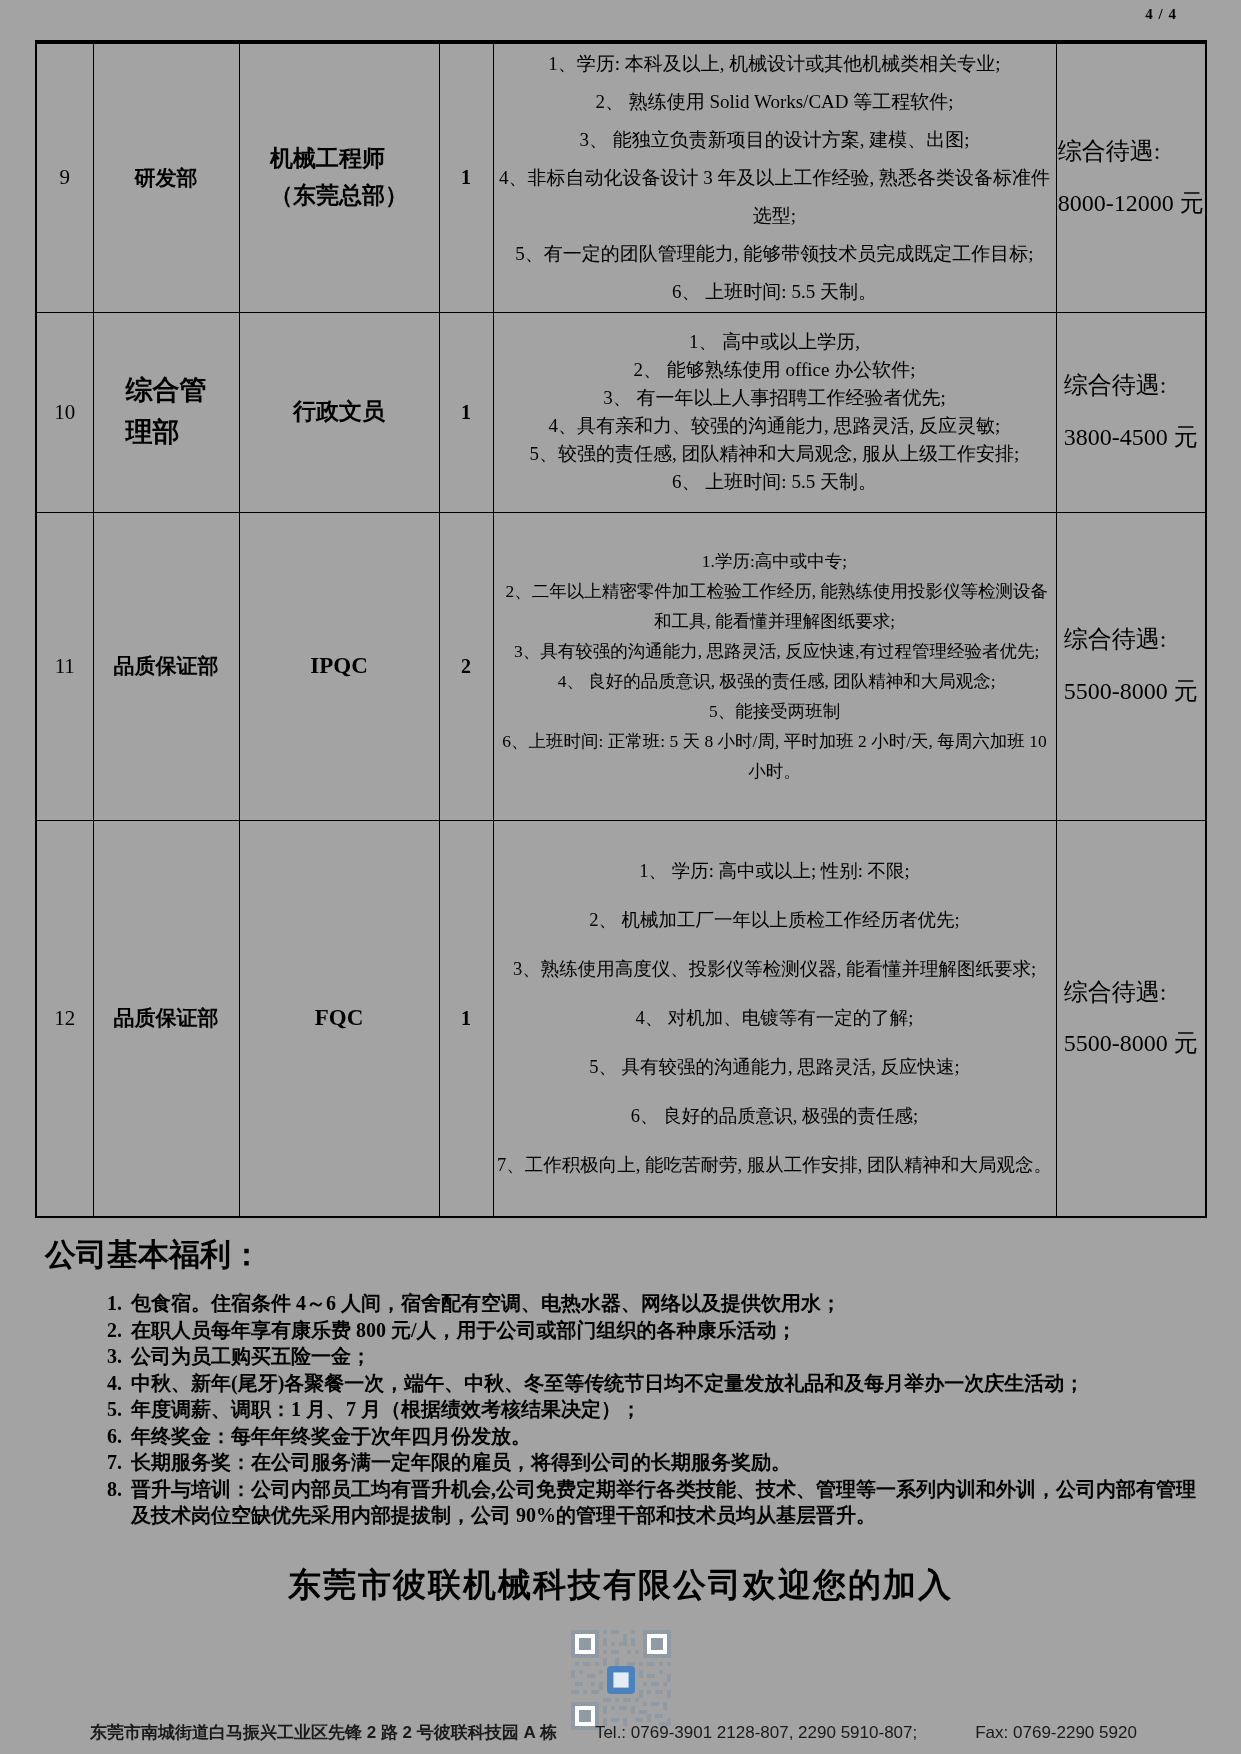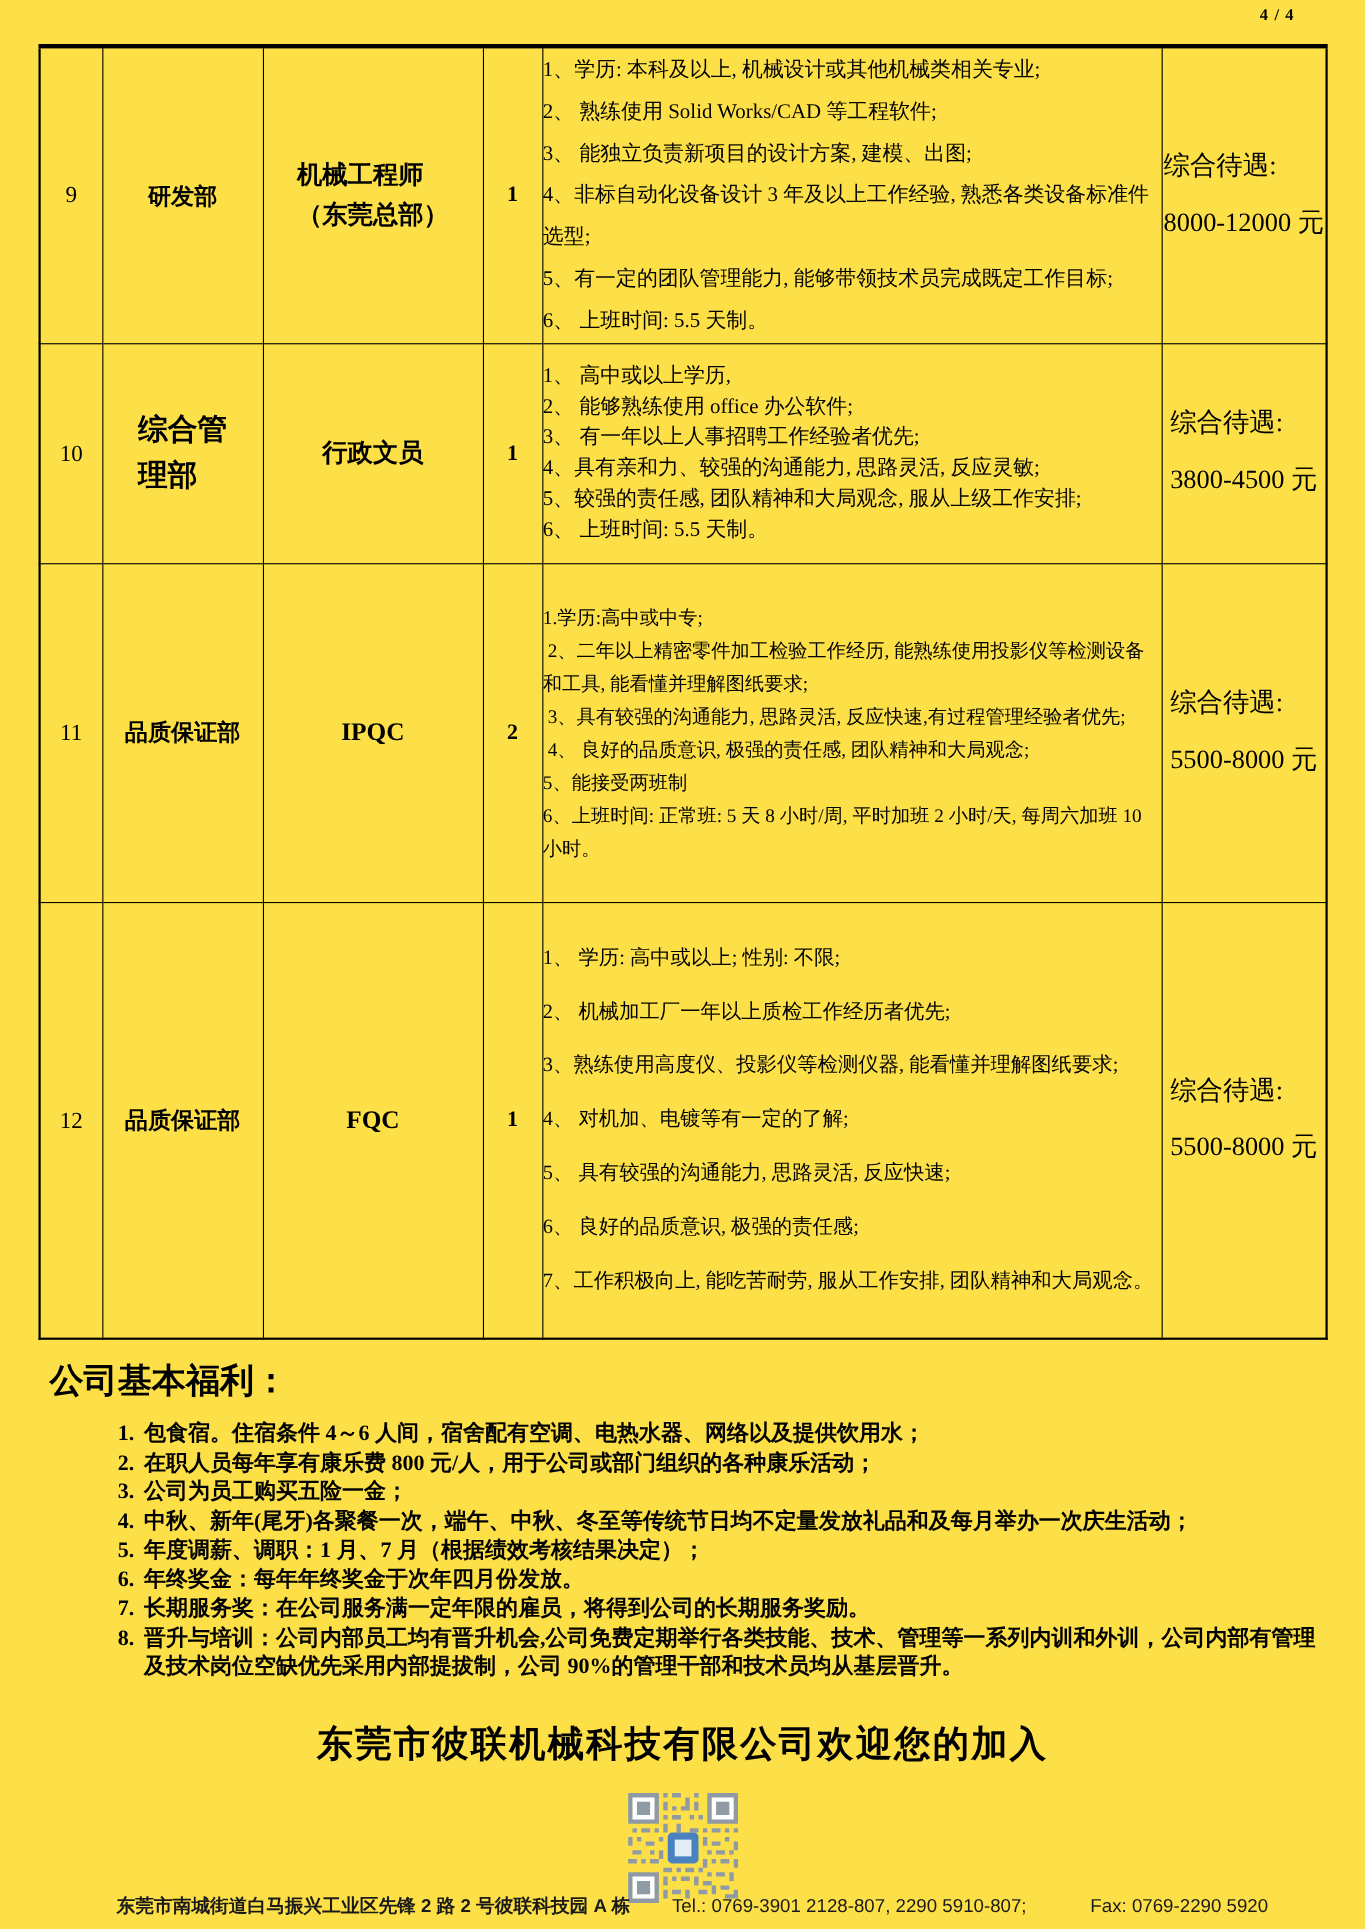--- a/index.html
+++ b/index.html
@@ -1,18 +1,18 @@
 <!DOCTYPE html>
 <html><head>
 <meta charset="utf-8">
 <style>
   html,body{margin:0;padding:0;background:#e8e8e8;}
   .page{
     width:1241px;height:1754px;margin:0 auto;position:relative;
-    background:#fde047;color:#000;
+    background:#a3a3a3;color:#000;
     font-family:"Liberation Serif","DejaVu Serif",serif;
     overflow:hidden;
   }
   .page-num{
     position:absolute;top:6px;right:64px;
     font-size:15px;font-weight:700;letter-spacing:1px;
   }
   table.jobs{
     border-collapse:collapse;table-layout:fixed;
     width:1170px;margin:40px 0 0 35px;
@@ -26,21 +26,21 @@
   td.seq{text-align:center;font-size:21px;}
   td.dept{text-align:center;font-weight:700;font-size:21px;}
   tr.r10 td.dept{font-size:27px;line-height:1.55;font-family:Liberation Serif, serif;}
   td.dept .inner,td.pos .inner,td.salary .inner{
     display:inline-block;text-align:left;white-space:pre-line;
   }
   td.pos{text-align:center;font-weight:700;font-size:23px;}
   td.pos .inner{line-height:1.6;}
   td.count{text-align:center;font-size:20px;font-weight:700;}
   td.req{padding:4px 10px 4px 12px;}
-  .req-text{white-space:pre-wrap;}
+  .req-text{white-space:pre-wrap;text-align:center;}
   tr.r9 .req-text{font-size:19px;line-height:38px;}
   tr.r10 .req-text{font-size:19px;line-height:28px;}
   tr.r11 .req-text{font-size:17.5px;line-height:30px;}
   tr.r12 .req-text{font-size:18.5px;line-height:49px;}
   td.salary{text-align:center;}
   td.salary .inner{font-size:24px;line-height:2.15;}
   .benefits{margin:16px 45px 0 45px;}
   .benefits-title{font-size:31px;font-weight:700;}
   ol.benefits-list{
     margin:14px 0 0 42px;padding-left:40px;
@@ -49,21 +49,21 @@
   ol.benefits-list li{padding-left:4px;}
   .welcome{
     margin-top:34px;text-align:center;
     font-size:33px;font-weight:700;letter-spacing:2px;
   }
   .qr-wrap{margin-top:22px;text-align:center;}
   svg.qr{width:100px;height:100px;}
   .footer{
     position:absolute;left:90px;bottom:10px;width:1080px;
     font-family:"Liberation Sans","DejaVu Sans",sans-serif;
-    font-size:17px;color:#1a1a1a;display:flex;align-items:baseline;margin-left:16px;
+    font-size:17px;color:#1a1a1a;display:flex;align-items:baseline;
   }
   .footer .addr{font-weight:700;}
   .footer .tel{margin-left:38px;font-weight:400;text-align:center;}
   .footer .fax{margin-left:58px;font-weight:400;}
 </style>
 </head>
 <body>
 
 <div class="page">
 

